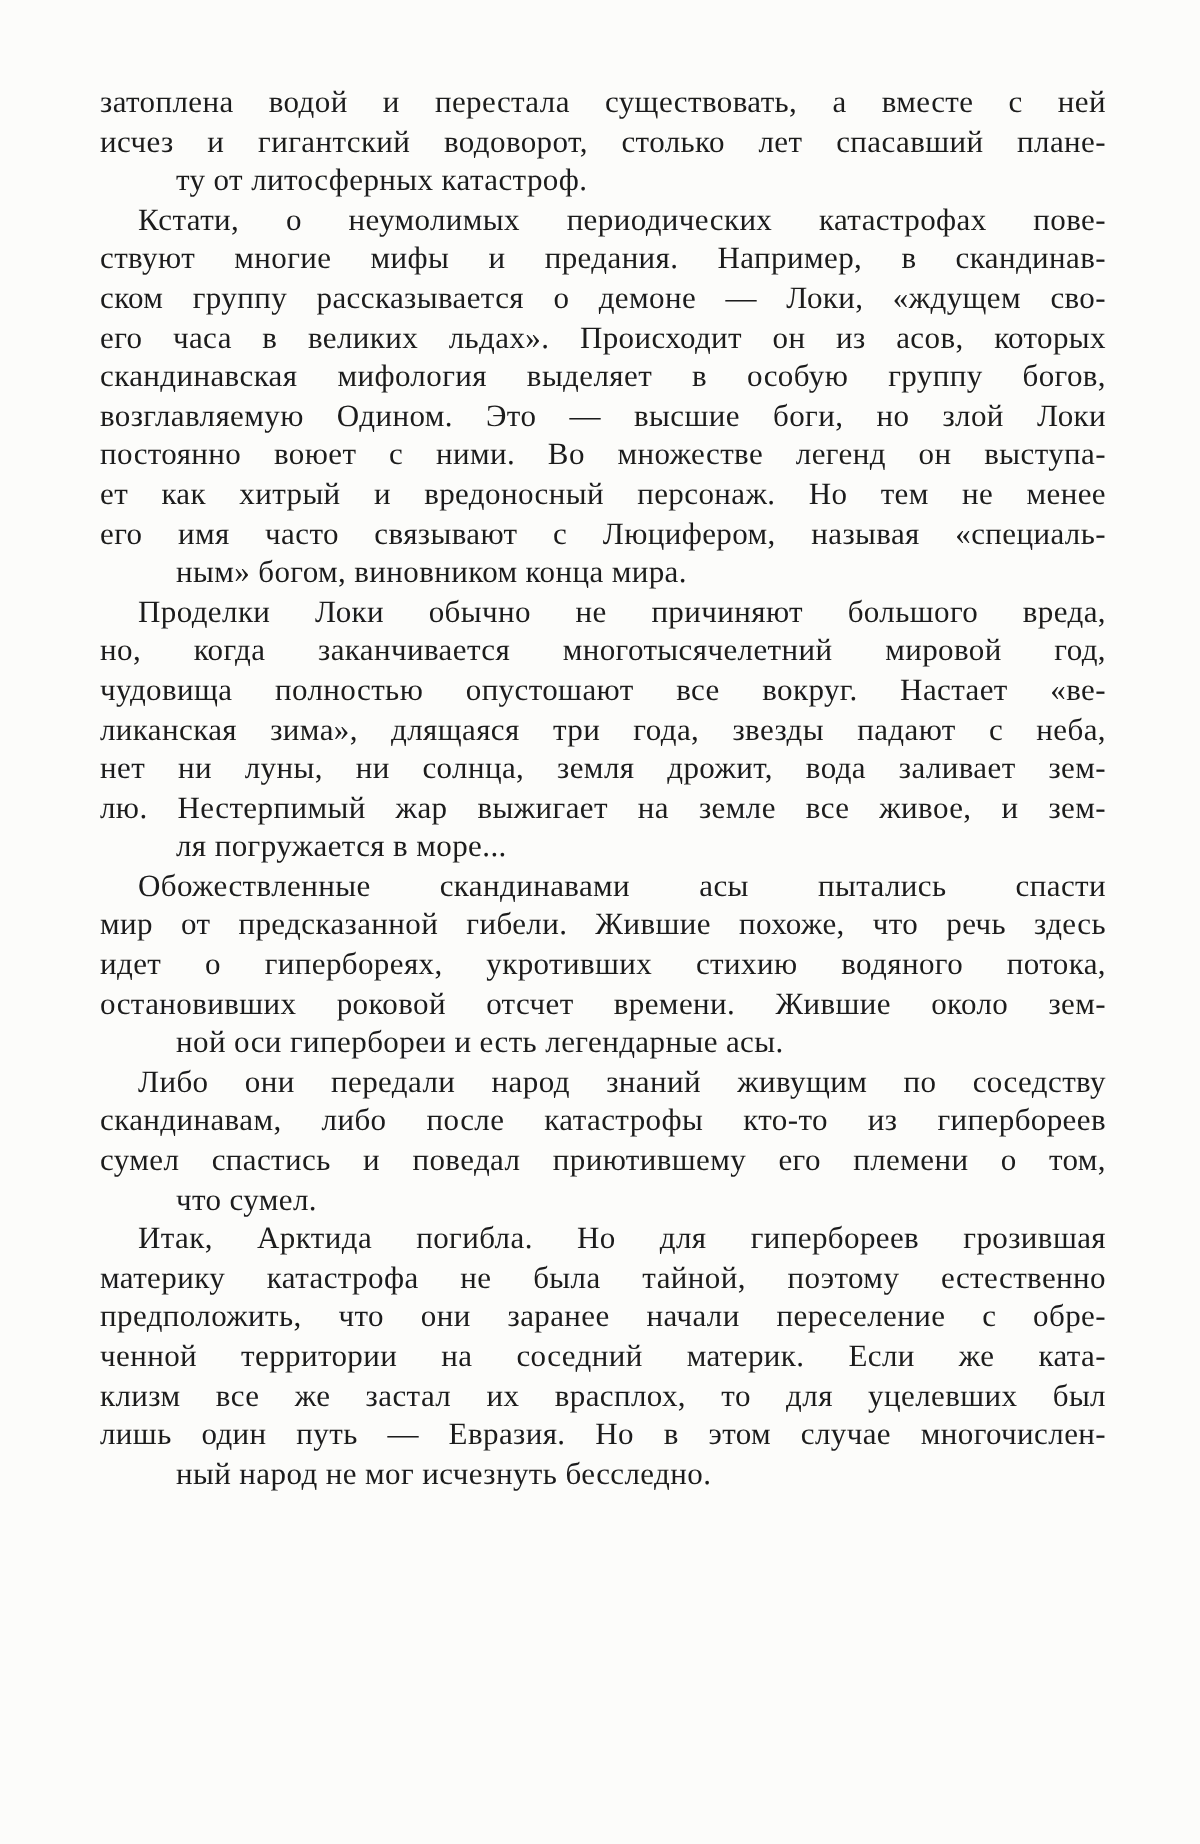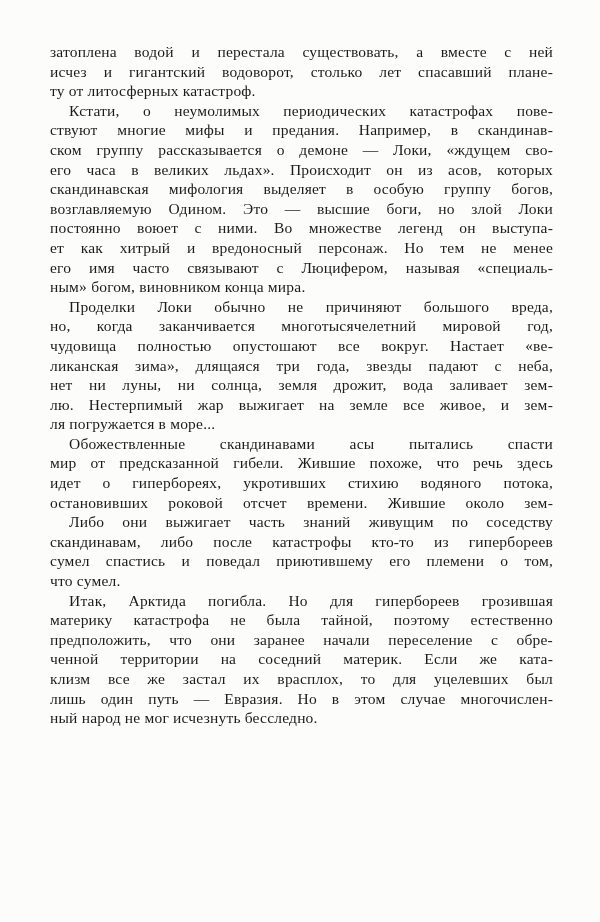--- a/index.html
+++ b/index.html
@@ -37,20 +37,21 @@
     display: block;
     text-align: justify;
     text-align-last: justify;
     white-space: normal;
   }
   .line.indent {
     text-indent: 19px;
   }
   .line.last {
     text-align-last: left;
+    margin-left: 38px;
   }
 </style>
 </head>
 <body style="background: rgb(252, 252, 250);">
 
 <div class="book-page">
   <div class="text-block" style="color: rgb(28, 28, 28);">
       <p class="paragraph">
         <span class="line">затоплена водой и перестала существовать, а вместе с ней</span>
         <span class="line">исчез и гигантский водоворот, столько лет спасавший плане-</span>
@@ -75,23 +76,24 @@
         <span class="line">ликанская зима», длящаяся три года, звезды падают с неба,</span>
         <span class="line">нет ни луны, ни солнца, земля дрожит, вода заливает зем-</span>
         <span class="line">лю. Нестерпимый жар выжигает на земле все живое, и зем-</span>
         <span class="line last">ля погружается в море...</span>
       </p>
       <p class="paragraph">
         <span class="line indent">Обожествленные скандинавами асы пытались спасти</span>
         <span class="line">мир от предсказанной гибели. Жившие похоже, что речь здесь</span>
         <span class="line">идет о гипербореях, укротивших стихию водяного потока,</span>
         <span class="line">остановивших роковой отсчет времени. Жившие около зем-</span>
+        <span class="line last">ной оси гипербореи и есть легендарные асы.</span>
       </p>
       <p class="paragraph">
-        <span class="line indent">Либо они выжигает часть знаний живущим по соседству</span>
+        <span class="line indent">Либо они передали народ знаний живущим по соседству</span>
         <span class="line">скандинавам, либо после катастрофы кто-то из гипербореев</span>
         <span class="line">сумел спастись и поведал приютившему его племени о том,</span>
         <span class="line last">что сумел.</span>
       </p>
       <p class="paragraph">
         <span class="line indent">Итак, Арктида погибла. Но для гипербореев грозившая</span>
         <span class="line">материку катастрофа не была тайной, поэтому естественно</span>
         <span class="line">предположить, что они заранее начали переселение с обре-</span>
         <span class="line">ченной территории на соседний материк. Если же ката-</span>
         <span class="line">клизм все же застал их врасплох, то для уцелевших был</span>

